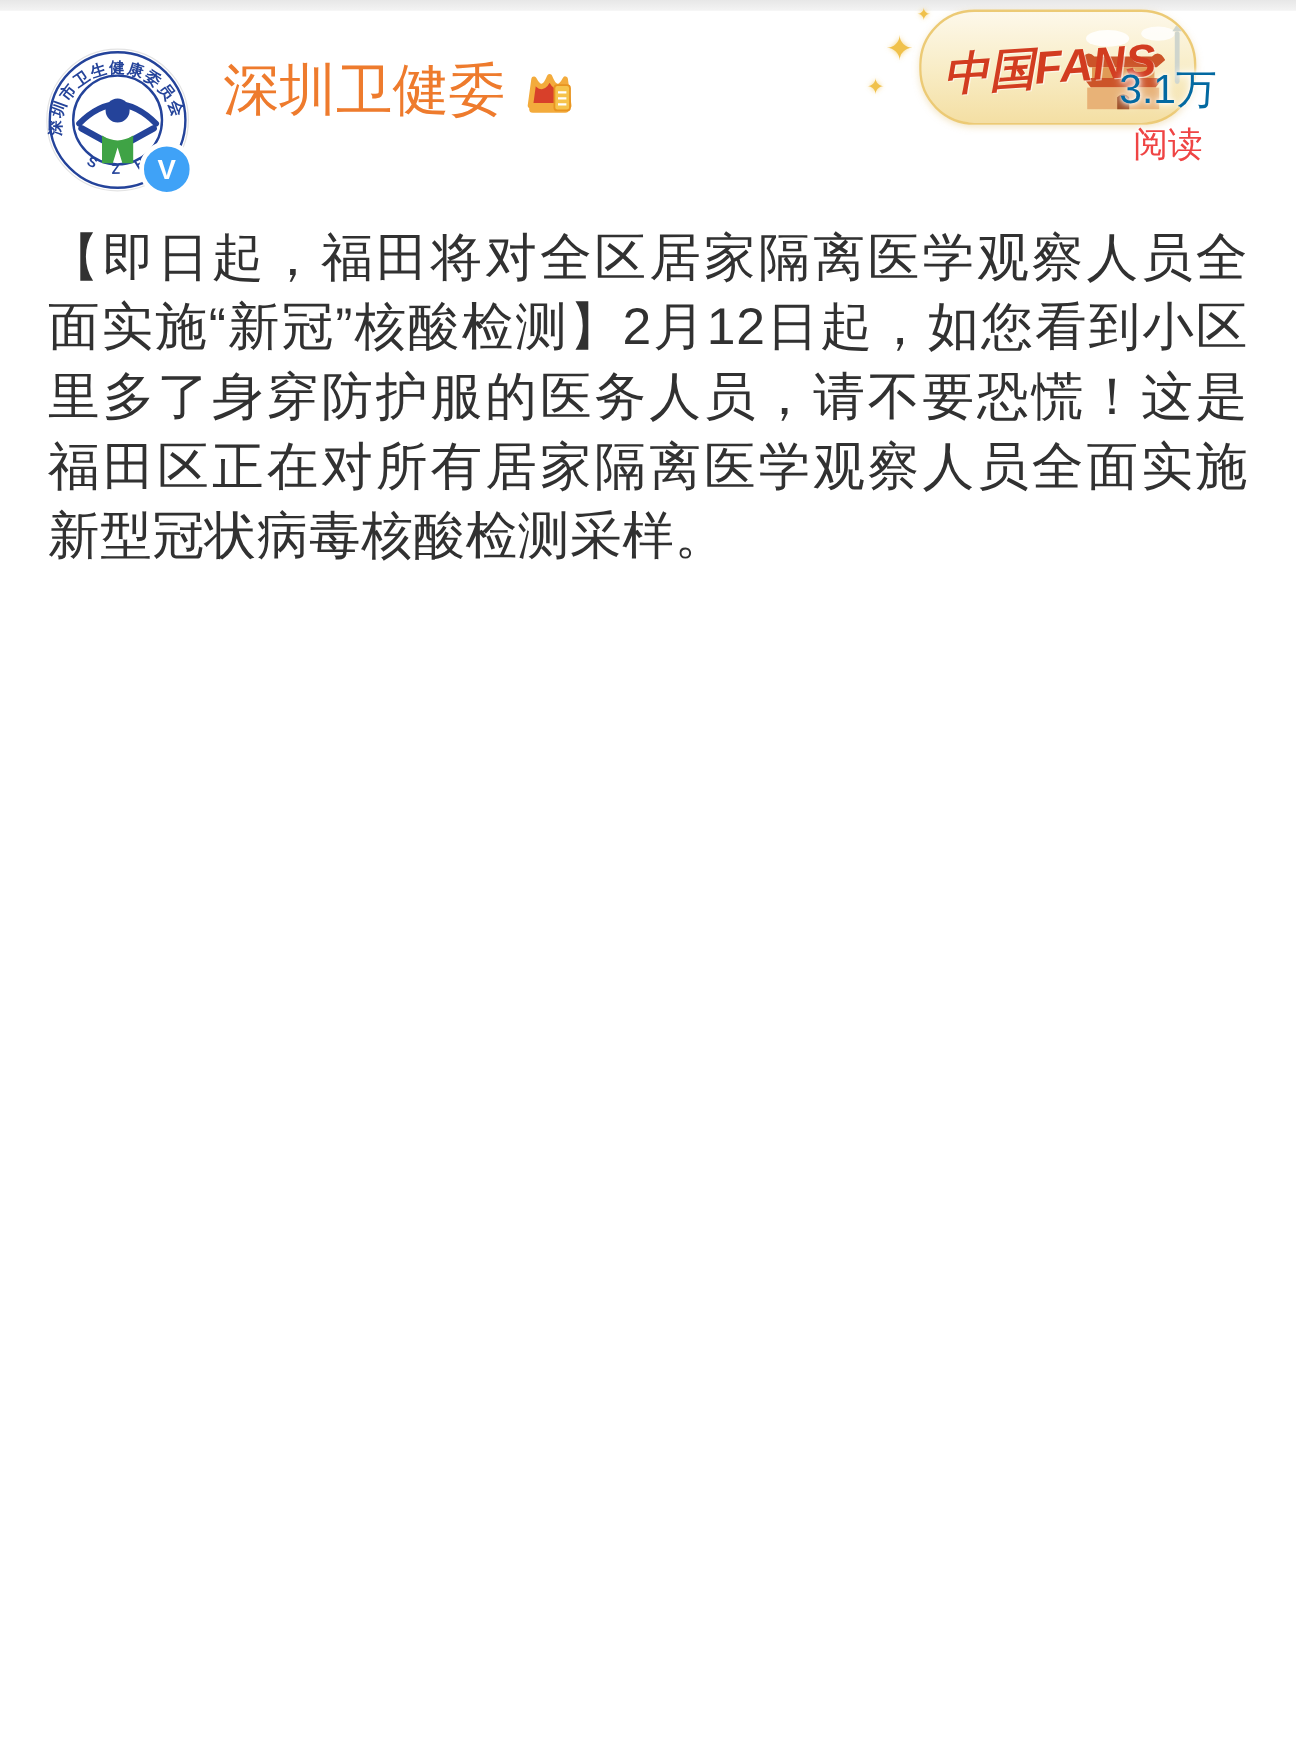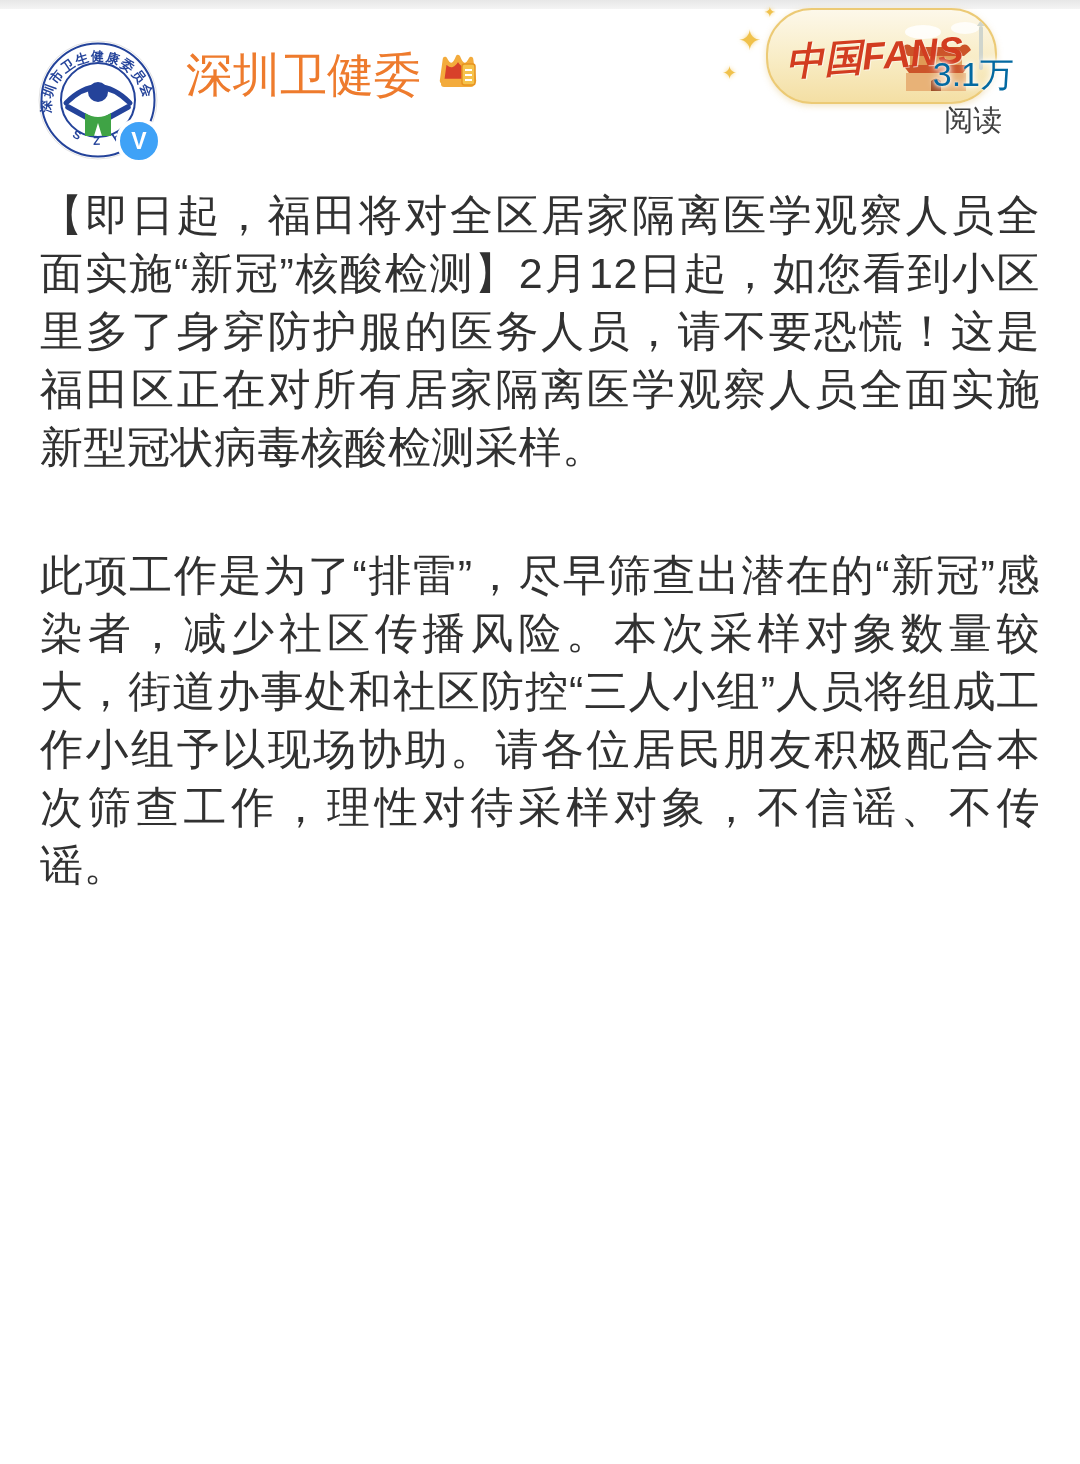--- a/index.html
+++ b/index.html
@@ -27,21 +27,21 @@
   .ring-text{font-size:13px;font-weight:bold;fill:#24439a;letter-spacing:1.5px;}
   .ring-text-bottom{font-size:11.5px;font-weight:bold;fill:#24439a;letter-spacing:6px;}
   .v-badge{
     position:absolute;right:-4px;bottom:-4px;
     width:38px;height:38px;border-radius:50%;
     background:#3fa2f7;border:4px solid #ffffff;
     color:#ffffff;font-size:23px;font-weight:bold;
     display:flex;align-items:center;justify-content:center;
   }
   .id-block{margin-left:28px;padding-top:10px;min-width:0;}
-  .name-row{display:flex;align-items:flex-start;gap:14px;}
+  .name-row{display:flex;align-items:flex-end;gap:14px;}
   .username{
     font-size:47px;line-height:1.05;font-weight:500;
     color:#ee7b2d;white-space:nowrap;cursor:pointer;
   }
   .crown{width:46px;height:42px;display:inline-block;}
   .timestamp{margin-top:16px;font-size:36px;color:#9b9b9b;}
   
   .fans-area{position:absolute;top:0;right:0;width:360px;height:160px;}
   .fans-pill{
     position:absolute;top:8px;right:83px;
@@ -66,21 +66,21 @@
   .star-3{left:44px;top:4px;font-size:14px;}
   .reads{
     position:absolute;top:52px;right:66px;
     text-align:center;z-index:5;
   }
   .reads-num{
     font-size:34px;font-weight:500;color:#0369a1;
     text-shadow:0 0 10px #ffffff,0 0 6px #ffffff,0 0 3px #ffffff;
   }
   .reads-label{
-    margin-top:3px;font-size:29px;color:#404040;
+    margin-top:3px;font-size:29px;color:#ef4444;
     text-shadow:0 0 8px #ffffff,0 0 4px #ffffff;
   }
   
   .post-body{
     margin:26px 40px 0 40px;
     font-size:43px;line-height:58px;
     color:#313131;
     text-align:justify;
     letter-spacing:.5px;
   }
@@ -153,16 +153,15 @@
 
       <div class="reads">
         <div class="reads-num">3.1万</div>
         <div class="reads-label">阅读</div>
       </div>
     </div>
   </header>
 
   <main class="post-body">
     <p>【即日起，福田将对全区居家隔离医学观察人员全面实施“新冠”核酸检测】2月12日起，如您看到小区里多了身穿防护服的医务人员，请不要恐慌！这是福田区正在对所有居家隔离医学观察人员全面实施新型冠状病毒核酸检测采样。</p>
-    <p>此项工作是为了“排雷”，尽早筛查出潜在的“新冠”感染者，减少社区传播风险。本次采样对象数量较大，街道办事处和社区防控“三人小组”人员将组成工作小组予以现场协助。请各位居民朋友积极配合本次筛查工作，理性对待采样对象，不信谣、不传谣。</p>
 
   </main>
 </div>
 
 </body></html>

